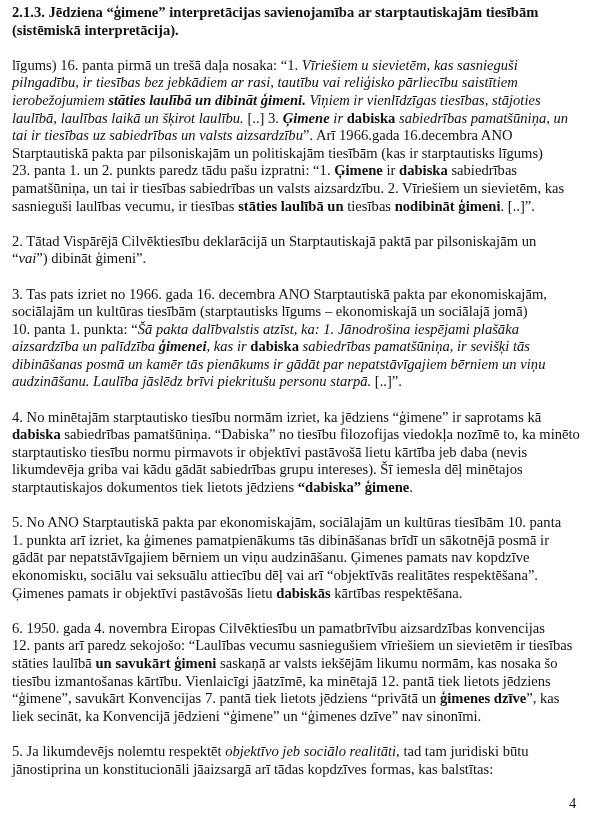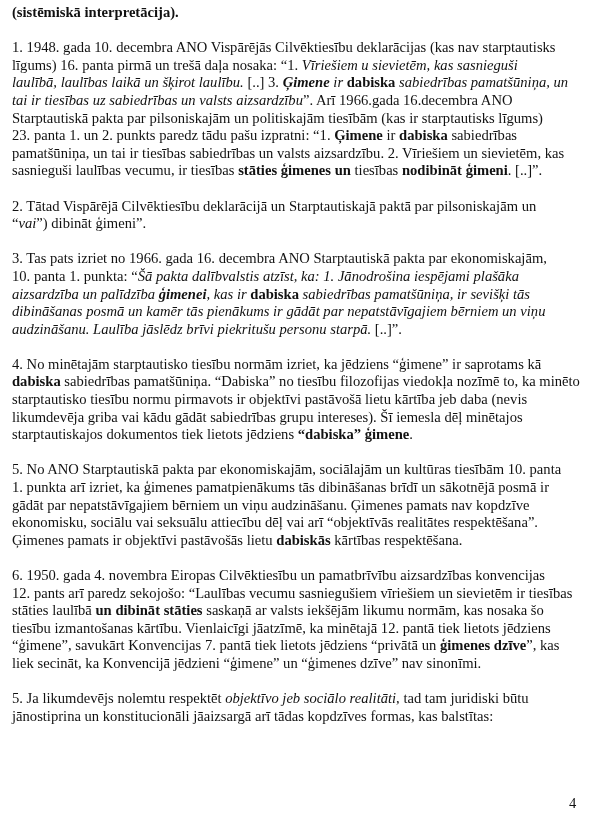--- a/index.html
+++ b/index.html
@@ -14,39 +14,42 @@
   .line { display: block; white-space: nowrap; }
   i { }
   b { font-weight: bold; }
   .pagenum { position: absolute; left: 569px; top: 795px; }
 </style>
 </head>
 <body>
 
 <div class="page">
   <div class="heading">
+    <span class="line">2.1.3. Jēdziena “ģimene” interpretācijas savienojamība ar starptautiskajām tiesībām</span>
     <span class="line">(sistēmiskā interpretācija).</span>
   </div>
   <div id="paras">
       <div class="para">
-        <span class="line"><span>1. 1948. gada 10. decembra ANO Vispārējās Cilvēktiesību deklarācijas (kas nav starptautisks</span></span>
         <span class="line"><span>līgums) 16. panta pirmā un trešā daļa nosaka: “1. </span><i>Vīriešiem u sievietēm, kas sasnieguši</i></span>
+        <span class="line"><i>pilngadību, ir tiesības bez jebkādiem ar rasi, tautību vai reliģisko pārliecību saistītiem</i></span>
+        <span class="line"><i>ierobežojumiem </i><b style="font-style: italic;">stāties laulībā un dibināt ģimeni.</b><i> Viņiem ir vienlīdzīgas tiesības, stājoties</i></span>
         <span class="line"><i>laulībā, laulības laikā un šķirot laulību.</i><span> [..] 3. </span><b style="font-style: italic;">Ģimene</b><i> ir </i><b>dabiska</b><i> sabiedrības pamatšūniņa, un</i></span>
         <span class="line"><i>tai ir tiesības uz sabiedrības un valsts aizsardzību</i><span>”. Arī 1966.gada 16.decembra ANO</span></span>
         <span class="line"><span>Starptautiskā pakta par pilsoniskajām un politiskajām tiesībām (kas ir starptautisks līgums)</span></span>
         <span class="line"><span>23. panta 1. un 2. punkts paredz tādu pašu izpratni: “1. </span><b>Ģimene</b><span> ir </span><b>dabiska</b><span> sabiedrības</span></span>
         <span class="line"><span>pamatšūniņa, un tai ir tiesības sabiedrības un valsts aizsardzību. 2. Vīriešiem un sievietēm, kas</span></span>
-        <span class="line"><span>sasnieguši laulības vecumu, ir tiesības </span><b>stāties ģimenes un</b><span> tiesības </span><b>nodibināt ģimeni</b><span>. [..]”.</span></span>
+        <span class="line"><span>sasnieguši laulības vecumu, ir tiesības </span><b>stāties laulībā un</b><span> tiesības </span><b>nodibināt ģimeni</b><span>. [..]”.</span></span>
       </div>
       <div class="para">
         <span class="line"><span>2. Tātad Vispārējā Cilvēktiesību deklarācijā un Starptautiskajā paktā par pilsoniskajām un</span></span>
         <span class="line"><span>“</span><i>vai</i><span>”) dibināt ģimeni”.</span></span>
       </div>
       <div class="para">
         <span class="line"><span>3. Tas pats izriet no 1966. gada 16. decembra ANO Starptautiskā pakta par ekonomiskajām,</span></span>
+        <span class="line"><span>sociālajām un kultūras tiesībām (starptautisks līgums – ekonomiskajā un sociālajā jomā)</span></span>
         <span class="line"><span>10. panta 1. punkta: “</span><i>Šā pakta dalībvalstis atzīst, ka: 1. Jānodrošina iespējami plašāka</i></span>
         <span class="line"><i>aizsardzība un palīdzība </i><b style="font-style: italic; text-align: center;">ģimenei</b><i>, kas ir </i><b>dabiska</b><i> sabiedrības pamatšūniņa, ir sevišķi tās</i></span>
         <span class="line"><i>dibināšanas posmā un kamēr tās pienākums ir gādāt par nepatstāvīgajiem bērniem un viņu</i></span>
         <span class="line"><i>audzināšanu. Laulība jāslēdz brīvi piekritušu personu starpā.</i><span> [..]”.</span></span>
       </div>
       <div class="para">
         <span class="line"><span>4. No minētajām starptautisko tiesību normām izriet, ka jēdziens “ģimene” ir saprotams kā</span></span>
         <span class="line"><b>dabiska</b><span> sabiedrības pamatšūniņa. “Dabiska” no tiesību filozofijas viedokļa nozīmē to, ka minēto</span></span>
         <span class="line"><span>starptautisko tiesību normu pirmavots ir objektīvi pastāvošā lietu kārtība jeb daba (nevis</span></span>
         <span class="line"><span>likumdevēja griba vai kādu gādāt sabiedrības grupu intereses). Šī iemesla dēļ minētajos</span></span>
@@ -55,21 +58,21 @@
       <div class="para">
         <span class="line"><span>5. No ANO Starptautiskā pakta par ekonomiskajām, sociālajām un kultūras tiesībām 10. panta</span></span>
         <span class="line"><span>1. punkta arī izriet, ka ģimenes pamatpienākums tās dibināšanas brīdī un sākotnējā posmā ir</span></span>
         <span class="line"><span>gādāt par nepatstāvīgajiem bērniem un viņu audzināšanu. Ģimenes pamats nav kopdzīve</span></span>
         <span class="line"><span>ekonomisku, sociālu vai seksuālu attiecību dēļ vai arī “objektīvās realitātes respektēšana”.</span></span>
         <span class="line"><span>Ģimenes pamats ir objektīvi pastāvošās lietu </span><b>dabiskās</b><span> kārtības respektēšana.</span></span>
       </div>
       <div class="para">
         <span class="line"><span>6. 1950. gada 4. novembra Eiropas Cilvēktiesību un pamatbrīvību aizsardzības konvencijas</span></span>
         <span class="line"><span>12. pants arī paredz sekojošo: “Laulības vecumu sasniegušiem vīriešiem un sievietēm ir tiesības</span></span>
-        <span class="line"><span>stāties laulībā </span><b>un dibināt stāties</b><span> saskaņā ar valsts iekšējām likumu normām, kas nosaka šo</span></span>
+        <span class="line"><span>stāties laulībā </span><b>un savukārt ģimeni</b><span> saskaņā ar valsts iekšējām likumu normām, kas nosaka šo</span></span>
         <span class="line"><span>tiesību izmantošanas kārtību. Vienlaicīgi jāatzīmē, ka minētajā 12. pantā tiek lietots jēdziens</span></span>
         <span class="line"><span>“ģimene”, savukārt Konvencijas 7. pantā tiek lietots jēdziens “privātā un </span><b>ģimenes dzīve</b><span>”, kas</span></span>
         <span class="line"><span>liek secināt, ka Konvencijā jēdzieni “ģimene” un “ģimenes dzīve” nav sinonīmi.</span></span>
       </div>
       <div class="para">
         <span class="line"><span>5. Ja likumdevējs nolemtu respektēt </span><i>objektīvo jeb sociālo realitāti</i><span>, tad tam juridiski būtu</span></span>
         <span class="line"><span>jānostiprina un konstitucionāli jāaizsargā arī tādas kopdzīves formas, kas balstītas:</span></span>
       </div>
     </div>
 </div>

